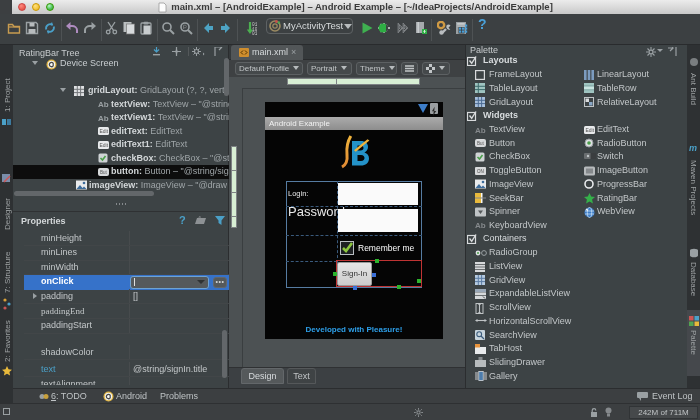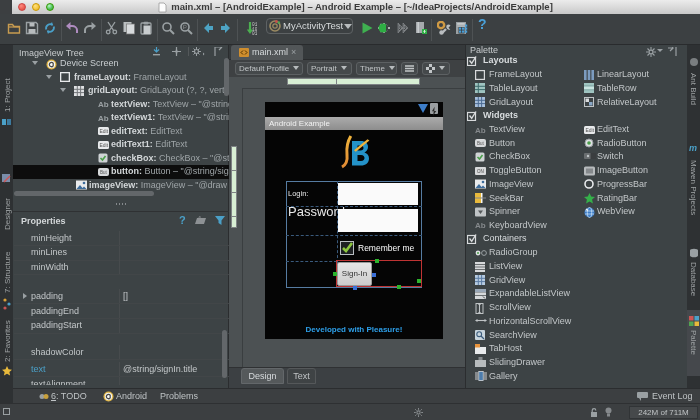--- a/index.html
+++ b/index.html
@@ -214,21 +214,21 @@
 <div class="abs" style="left:687px;top:310px;width:13px;height:66px;background:#45484c"></div>
 <svg class="abs" style="left:689px;top:316px" width="10" height="10" viewBox="0 0 10 10">
       <rect x="0" y="0" width="4.5" height="4.5" fill="#c55"></rect>
       <rect x="5.5" y="0" width="4.5" height="4.5" fill="#4ba0c8"></rect>
       <rect x="0" y="5.5" width="4.5" height="4.5" fill="#52a552"></rect>
       <rect x="5.5" y="5.5" width="4.5" height="4.5" fill="#e8b93c"></rect>
     </svg>
 <div class="abs vlabR" style="left:698px;top:330px">Palette</div>
 
 <div class="abs" id="lp"></div>
-<div class="abs phead" style="left:19px;top:48px">ImageView Tree</div>
+<div class="abs phead" style="left:19px;top:48px">RatingBar Tree</div>
 <svg class="abs" style="left:152px;top:47px" width="9" height="9" viewBox="0 0 9 9">
       <path d="M4.5 0v5M2 2.5l2.5 2.5L7 2.5" stroke="#4ba0c8" stroke-width="1.2" fill="none"></path>
       <rect x="1" y="7" width="7" height="1.4" fill="#9aa0a3"></rect>
     </svg>
 <svg class="abs" style="left:172px;top:47px" width="9" height="9" viewBox="0 0 9 9">
       <path d="M4.5 0v9M0 4.5h9" stroke="#9aa0a3" stroke-width="1.2"></path>
       <path d="M4.5 2L3 3.5h3zM4.5 7L3 5.5h3z" fill="#9aa0a3"></path>
     </svg>
 <div class="abs" style="left:188px;top:47px;width:1px;height:9px;background:#54585a"></div>
 <svg class="abs" style="left:192px;top:47px" width="13" height="9" viewBox="0 0 13 9">
@@ -244,27 +244,20 @@
       <div class="row" style="top:0px;height:13.5px;line-height:13.5px;">
         <span style="position:absolute;left:19px;top:4.2px;width:0;height:0;border-left:3.5px solid transparent;border-right:3.5px solid transparent;border-top:4.5px solid #9aa0a3"></span>
         <span style="position:absolute;left:33px;top:1.5px"><svg width="11" height="11" viewBox="0 0 11 11">
             <circle cx="5.5" cy="5.5" r="5" fill="#e0b545"></circle>
             <circle cx="5.5" cy="5.5" r="3.7" fill="#f6f6f2"></circle>
             <path d="M7.2 4.1a2.2 2.2 0 1 0 0 2.9" fill="none" stroke="#4a4a48" stroke-width="1.3"></path>
             <path d="M7.2 4v3" stroke="#4a4a48" stroke-width="1.2"></path>
           </svg></span>
         <span style="position:absolute;left:47px;color:#c9ced1">Device Screen</span>
       </div>
-      <div class="row" style="top:13.5px;height:13.5px;line-height:13.5px;">
-        <span style="position:absolute;left:33px;top:4.2px;width:0;height:0;border-left:3.5px solid transparent;border-right:3.5px solid transparent;border-top:4.5px solid #9aa0a3"></span>
-        <span style="position:absolute;left:47px;top:1.5px"><svg width="10" height="10" viewBox="0 0 10 10">
-            <rect x="0.5" y="0.5" width="9" height="9" fill="none" stroke="#e8eaec" stroke-width="1.6"></rect>
-          </svg></span>
-        <span style="position:absolute;left:61px"><span class="b">frameLayout:</span> FrameLayout</span>
-      </div>
       <div class="row" style="top:27px;height:13.5px;line-height:13.5px;">
         <span style="position:absolute;left:47px;top:4.2px;width:0;height:0;border-left:3.5px solid transparent;border-right:3.5px solid transparent;border-top:4.5px solid #9aa0a3"></span>
         <span style="position:absolute;left:61px;top:1.5px"><svg width="10" height="10" viewBox="0 0 10 10">
             <rect width="10" height="10" fill="#dfe1e3"></rect>
             <path d="M3.3 0v10M6.6 0v10M0 3.3h10M0 6.6h10" stroke="#73777a" stroke-width="1"></path>
           </svg></span>
         <span style="position:absolute;left:75px"><span class="b">gridLayout:</span> GridLayout (?, ?, verti</span>
       </div>
       <div class="row" style="top:40.5px;height:13.5px;line-height:13.5px;">
         <span style="position:absolute;left:85px;top:1.5px"><svg width="11" height="10" viewBox="0 0 11 10">
@@ -326,47 +319,55 @@
 <div class="abs phead b" style="left:21px;top:216px">Properties</div>
 <div class="abs" style="left:179px;top:214px;font-size:11px;font-weight:bold;color:#4ba0c8">?</div>
 <svg class="abs" style="left:195px;top:216px" width="12" height="9" viewBox="0 0 12 9">
       <path d="M0 8l2-6h9L9 8z" fill="#8d9194"></path>
       <path d="M3 1.5L5 0l1 1.5z" fill="#8d9194"></path>
     </svg>
 <svg class="abs" style="left:215px;top:216px" width="10" height="10" viewBox="0 0 10 10">
       <path d="M0 0h10L6.5 4.5V9L3.5 7V4.5z" fill="#4ba0c8"></path>
     </svg>
 
-<div id="props" class="abs" style="left:14px;top:229px;width:260px;height:156px;overflow:hidden">
+<div id="props" class="abs" style="left:24px;top:229px;width:260px;height:156px;overflow:hidden">
       <div class="prow" style="top:2px;">
         <div class="pdiv"></div>
         <div class="psep"></div>
         <span style="position:absolute;left:17px;top:1.5px;">minHeight</span>
       </div>
       <div class="prow" style="top:16.6px;">
         <div class="pdiv"></div>
         <div class="psep"></div>
         <span style="position:absolute;left:17px;top:1.5px;">minLines</span>
       </div>
       <div class="prow" style="top:31.2px;">
         <div class="pdiv"></div>
         <div class="psep"></div>
         <span style="position:absolute;left:17px;top:1.5px;">minWidth</span>
+      </div>
+      <div class="prow" style="top:45.8px;background:#3672c9;color:#fff;">
+        <span style="position:absolute;left:17px;top:1.5px;font-weight:bold;color:#fff;">onClick</span>
+        <div style="position:absolute;left:106px;top:1px;width:79px;height:13px;background:#55595c;border:1.5px solid #6ea2d2;border-radius:3px">
+          <span style="position:absolute;left:3px;top:1px;width:1px;height:8px;background:#e0e0e0"></span>
+          <span style="position:absolute;right:3px;top:3px;width:0;height:0;border-left:4px solid transparent;border-right:4px solid transparent;border-top:4.5px solid #2e3133"></span>
+        </div>
+        <div style="position:absolute;left:189px;top:2px;width:14px;height:11px;background:#55595b;border:1px solid #63676a;border-radius:3px;color:#d0d4d6;text-align:center;line-height:8px;font-size:7px;letter-spacing:0.5px">•••</div>
       </div>
       <div class="prow" style="top:60.4px;">
         <div class="pdiv"></div>
         <div class="psep"></div>
         <span style="position:absolute;left:9px;top:4px;width:0;height:0;border-top:3.5px solid transparent;border-bottom:3.5px solid transparent;border-left:4.5px solid #9aa0a3"></span>
         <span style="position:absolute;left:17px;top:1.5px;">padding</span>
         <span style="position:absolute;left:109px;top:1.5px;color:#c3c7c9">[]</span>
       </div>
       <div class="prow" style="top:75px;">
         <div class="pdiv"></div>
         <div class="psep"></div>
-        <span style="position:absolute;left:17px;top:1.5px;">paddingEnd</span>
+        <span style="position:absolute;left:17px;top:1.5px;font-family:Liberation Serif, serif;">paddingEnd</span>
       </div>
       <div class="prow" style="top:89.6px;">
         <div class="pdiv"></div>
         <div class="psep"></div>
         <span style="position:absolute;left:17px;top:1.5px;">paddingStart</span>
       </div>
       <div class="prow" style="top:104.2px;margin-top:12px;">
         <div class="pdiv"></div>
         <div class="psep"></div>
         <span style="position:absolute;left:17px;top:1.5px;">shadowColor</span>

